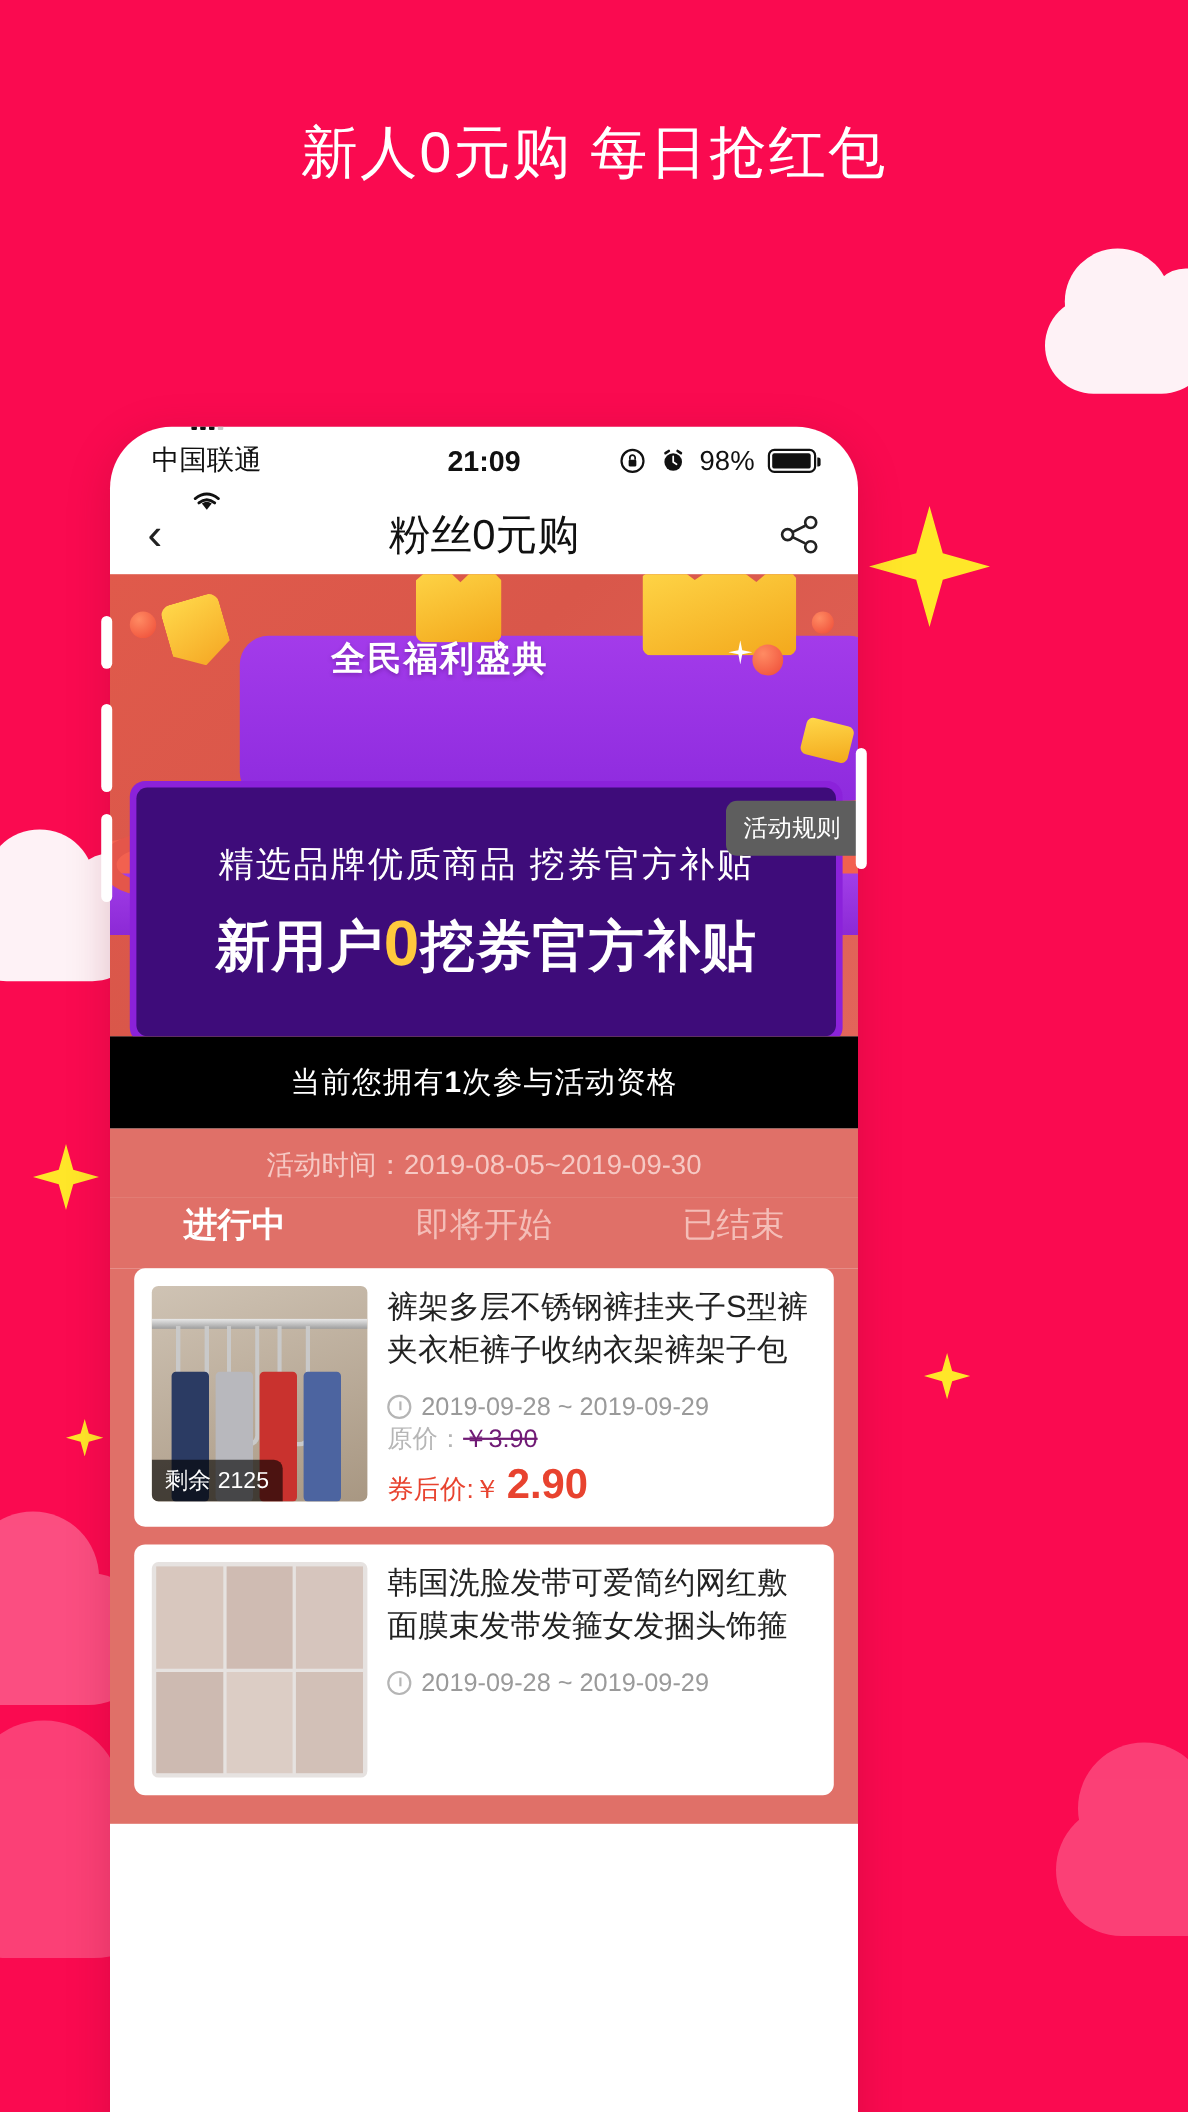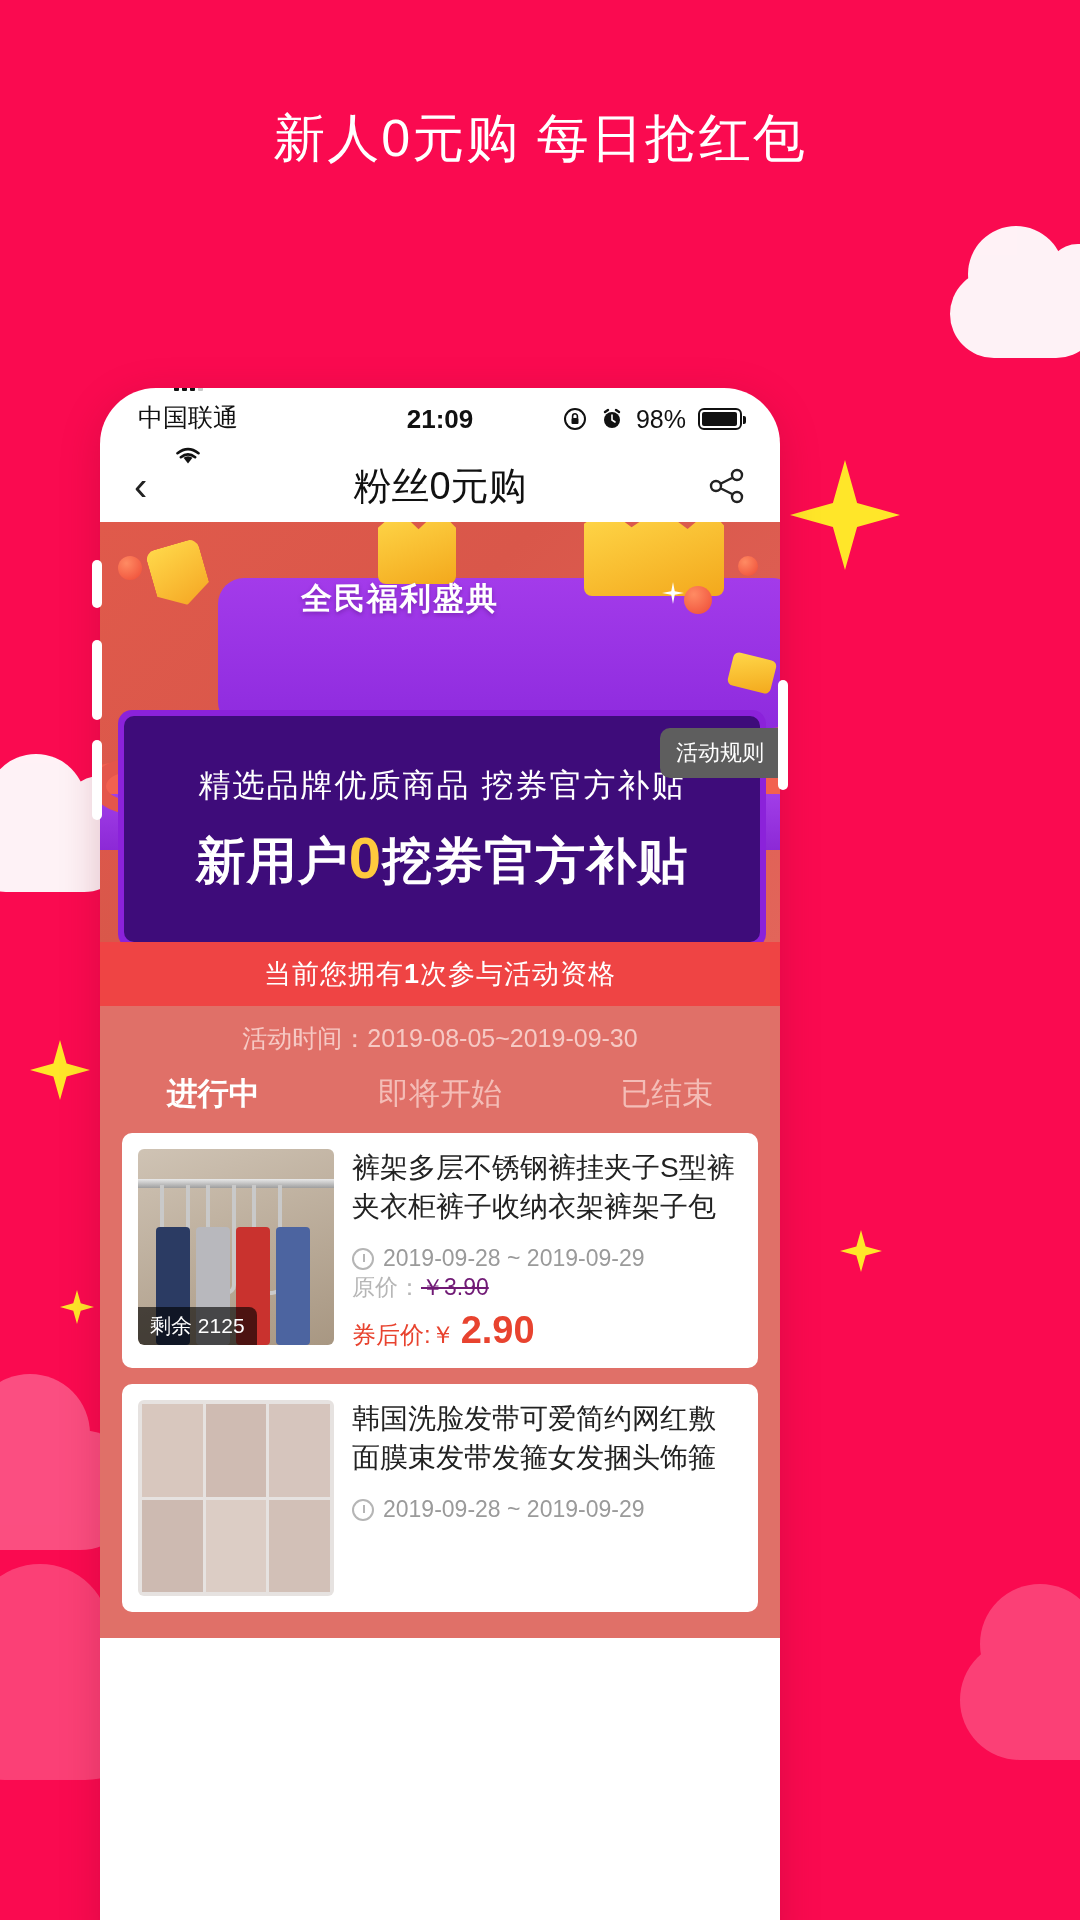--- a/index.html
+++ b/index.html
@@ -127,21 +127,21 @@
     background:#8B22DA; border-radius:14px; padding:6px; }
   .card-inner { width:100%; height:100%; background:#3E0C7A; border-radius:10px;
     display:flex; flex-direction:column; align-items:center; justify-content:center; }
   .card-line1 { color:#fff; font-size:32px; letter-spacing:2px; margin-bottom:16px; }
   .card-line2 { color:#fff; font-size:50px; font-weight:bold; letter-spacing:1px; white-space:nowrap; }
   .card-line2 b.zero { color:#FFC93D; font-size:58px; }
   .rules-tag { position:absolute; right:0; top:206px; background:#5E5E5E; color:#fff;
     font-size:22px; padding:10px 16px; border-radius:10px 0 0 10px; z-index:9; }
 
   
-  .qual { height:64px; background:#ef4444; color:#fff;
+  .qual { height:84px; background:#000000; color:#fff;
     display:flex; align-items:center; justify-content:center; font-size:27px; letter-spacing:1px; }
   .qual b { font-weight:bold; }
 
   
   .acttime { background:#E07068; color:#F6C9C4; font-size:25px;
     text-align:center; padding:16px 0 14px; }
 
   
   .tabs { background:#E07068; display:flex; padding:4px 0 18px; }
   .tab { flex:1; text-align:center; font-size:31px; color:#F4BDB7; }

